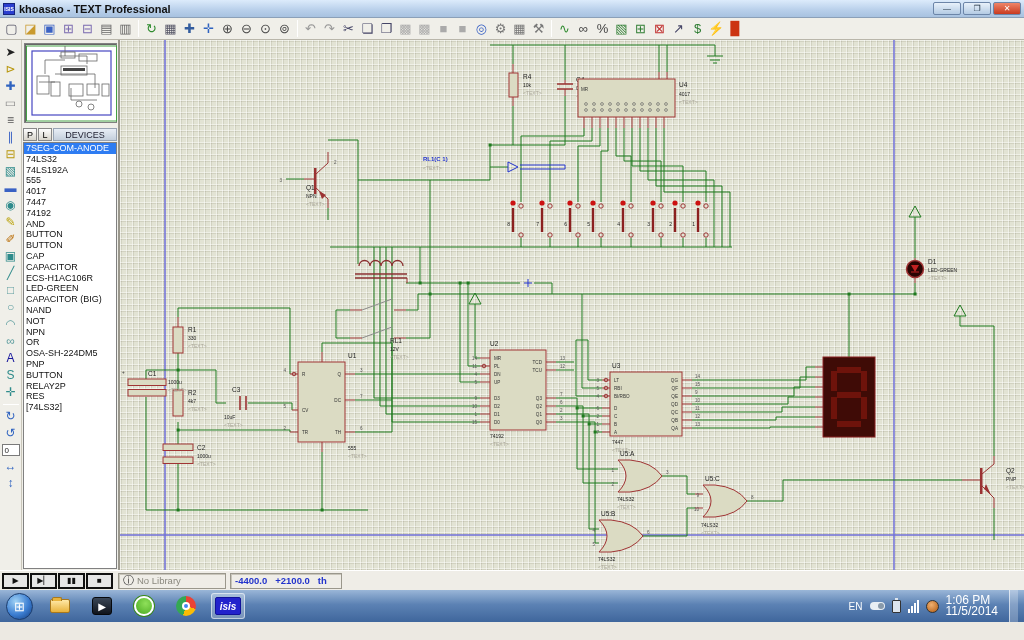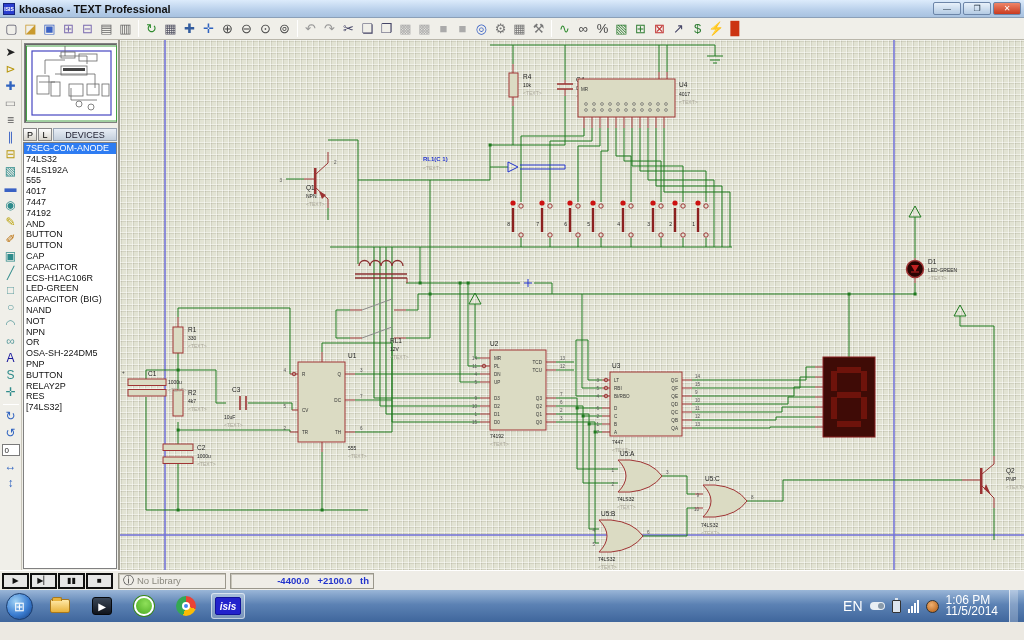--- a/index.html
+++ b/index.html
@@ -59,36 +59,36 @@
   .tn{font-size:4.6px;fill:#333;}
   .tm{font-size:4.6px;fill:#555;}
   .tbl{font-size:6px;fill:#2233cc;font-weight:bold;}
   
   .statusbar{height:20px;background:#efede7;border-top:1px solid #fff;display:flex;align-items:center;padding:0 2px;gap:4px;}
   .playgrp{display:flex;}
   .playgrp .pb{width:27px;height:16px;border:2px solid #111;background:#e6e6e6;font-size:8px;line-height:12px;text-align:center;color:#111;margin-right:1px;}
   .panel{height:16px;border:1px solid #9a978c;box-shadow:inset 1px 1px 0 #c8c5ba;background:#efede7;display:flex;align-items:center;padding:0 4px;font-size:9.5px;color:#555;}
   .panel.msg{width:108px;gap:3px;color:#8a887e;}
   .panel.sheet{flex:1;background:#f4f2ec;color:#222;}
-  .panel.coords{width:144px;justify-content:flex-end;gap:8px;color:#2233cc;font-weight:bold;font-size:9.5px;}
+  .panel.coords{width:112px;gap:8px;color:#2233cc;font-weight:bold;font-size:9.5px;}
   .micon{color:#333;font-size:11px;}
   
   .taskbar{height:32px;background:linear-gradient(#9ab6d8,#5c82b4 45%,#3f669c);display:flex;align-items:center;padding:0 2px;position:relative;}
   .orb{width:27px;height:27px;border-radius:50%;background:radial-gradient(circle at 35% 30%,#9fd2f5,#3c7ed2 55%,#123a7a);border:1px solid #1c3d6e;color:#fff;font-size:13px;line-height:25px;text-align:center;margin:0 10px 0 4px;}
   .ticon{width:34px;height:26px;display:flex;align-items:center;justify-content:center;margin-right:8px;border-radius:3px;}
   .folder{width:20px;height:14px;background:linear-gradient(#ffe9a8,#e8b33c);border:1px solid #a8781c;border-radius:2px;position:relative;}
   .folder:before{content:"";position:absolute;top:-3px;left:1px;width:8px;height:3px;background:#e8b33c;border:1px solid #a8781c;border-bottom:none;border-radius:2px 2px 0 0;}
   .mplayer{width:20px;height:18px;background:linear-gradient(#3a4656,#10141c);border:1px solid #06080c;border-radius:3px;color:#fff;font-size:10px;line-height:17px;text-align:center;}
   .coccoc{width:20px;height:20px;border-radius:50%;background:radial-gradient(circle at 60% 35%,#8fe05a,#47a81e);border:2px solid #fff;box-shadow:0 0 0 1px #3a8a14;}
   .chrome{width:20px;height:20px;border-radius:50%;background:conic-gradient(#ea4335 0 30%,#fbbc05 30% 55%,#34a853 55% 100%);position:relative;}
   .chrome i{position:absolute;left:6px;top:6px;width:8px;height:8px;border-radius:50%;background:#4285f4;border:2px solid #fff;}
   .isiswrap{background:rgba(255,255,255,.28);border:1px solid rgba(255,255,255,.55);border-radius:3px;}
   .isisbox{width:26px;height:18px;background:#2222cc;border:1px solid #11119a;color:#fff;font-weight:bold;font-style:italic;font-size:10px;line-height:17px;text-align:center;border-radius:2px;}
   .tray{position:absolute;right:6px;top:0;height:32px;display:flex;align-items:center;gap:7px;color:#fff;}
-  .tray .en{font-size:14px;}
+  .tray .en{font-size:10px;}
   .pill{width:15px;height:8px;border-radius:4px;background:#e8eef4;position:relative;}
   .pill i{position:absolute;right:1px;top:1px;width:6px;height:6px;border-radius:50%;background:#8899aa;}
   .battery{width:9px;height:13px;background:#dde5ee;border:1px solid #333;border-radius:1px;position:relative;}
   .battery:before{content:"";position:absolute;top:-3px;left:2px;width:3px;height:2px;background:#dde5ee;}
   .sigbars{display:flex;align-items:flex-end;gap:1px;}
   .sigbars i{width:2px;background:#fff;display:block;}
   .vol{width:13px;height:13px;border-radius:50%;background:radial-gradient(circle at 40% 35%,#f0b070,#b05a10);border:1px solid #333;}
   .clock{text-align:left;font-size:12px;line-height:11px;}
   .showdesk{width:9px;height:32px;background:rgba(255,255,255,.25);border-left:1px solid rgba(255,255,255,.6);margin-left:4px;}
 </style>

